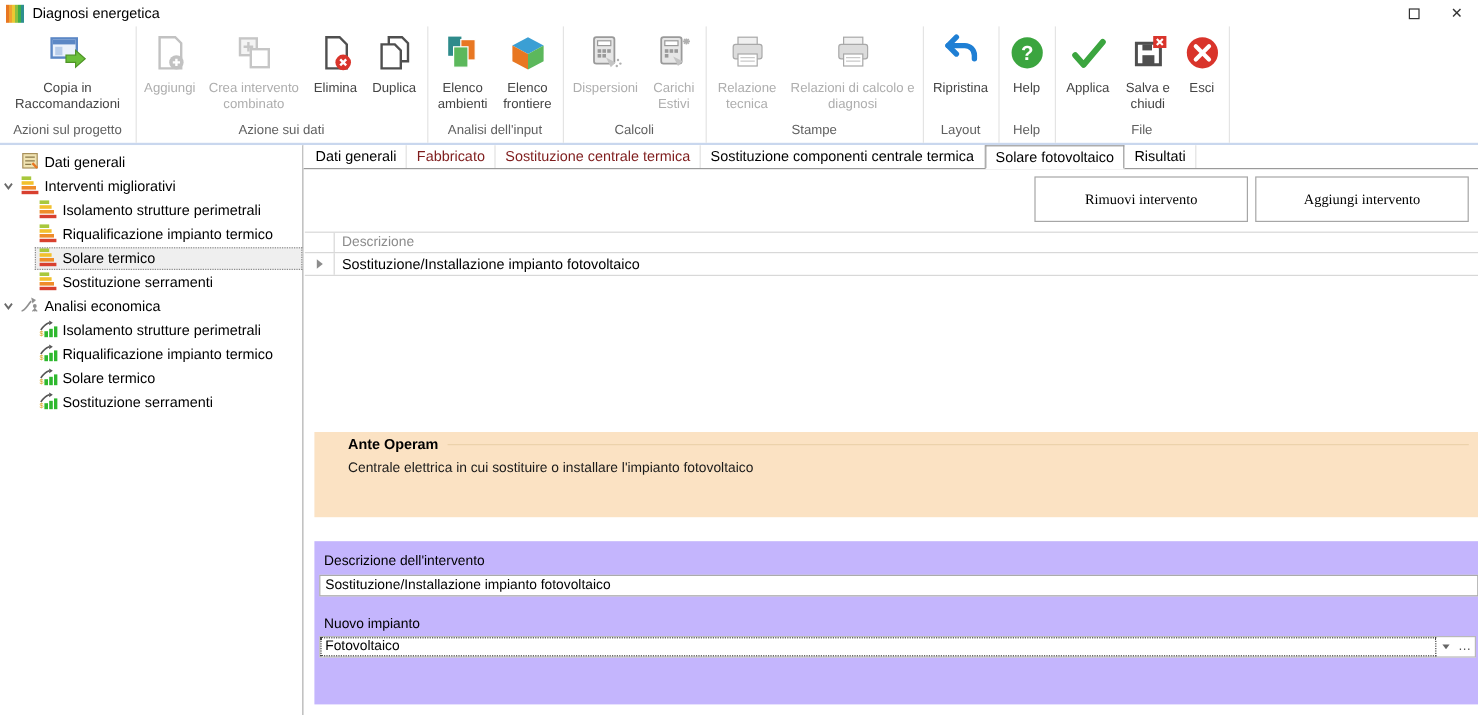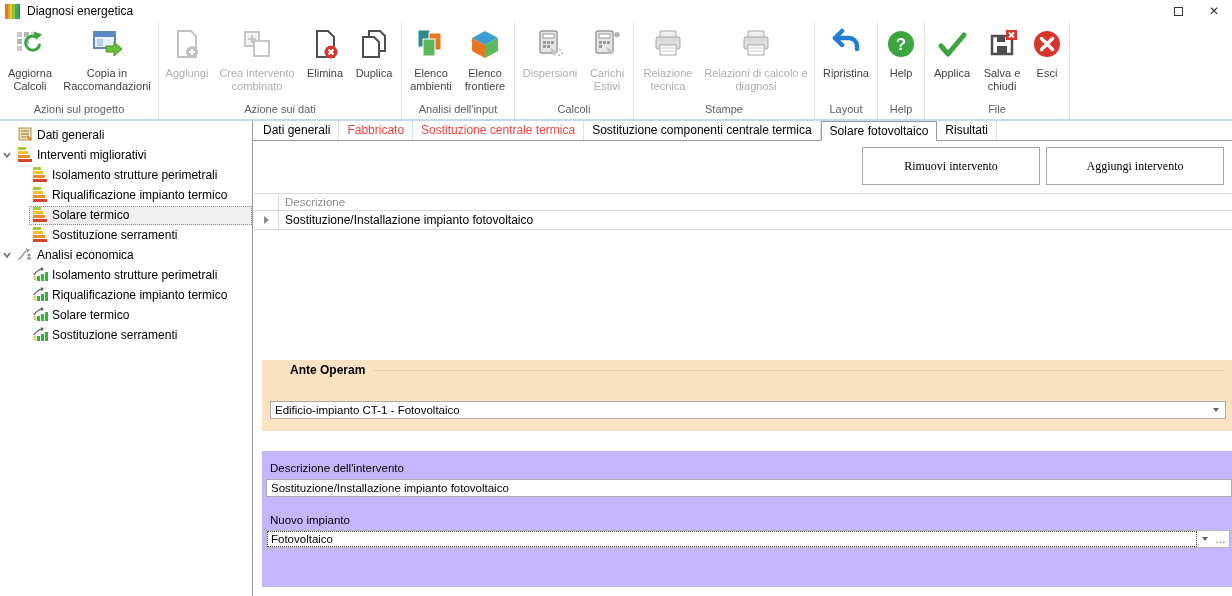--- a/index.html
+++ b/index.html
@@ -33,21 +33,21 @@
   .tspace0 { width:14px; flex:0 0 14px; }
   .tspace1 { width:29px; flex:0 0 29px; }
   .trow { display:flex; align-items:center; flex:1; height:19px; padding:0 3px; gap:4px; overflow:hidden; white-space:nowrap; }
   .trow.selected { background:#efefef; outline:1px dotted #8a8a8a; outline-offset:-1px; }
 
   .content { flex:1; position:relative; background:#fff; }
 
   
   .tabbar { position:absolute; top:0; left:0; right:0; height:20px; display:flex; border-bottom:1px solid #9a9a9a; padding-left:2px; background:#fff; }
   .tab { font-size:12px; color:#000; line-height:17px; padding:1px 8px 0; border-right:1px solid #e2e2e2; white-space:nowrap; }
-  .tab.disabled { color:#ef4444; }
+  .tab.disabled { color:#7f1d1d; }
   .tab.active { background:#fff; border:1px solid #9a9a9a; border-bottom:1px solid #fff; margin-bottom:-1px; z-index:2; }
 
   
   .btnrow { position:absolute; top:26px; right:8px; display:flex; gap:6px;font-family:Liberation Serif, serif; }
   .btn { width:178px; height:38px; background:#fff; border:1px solid #a6a6a6; font-size:12px; color:#000;
          display:flex; align-items:center; justify-content:center; font-family:inherit; }
 
   
   .grid { position:absolute; top:72px; left:1px; right:0; }
   .ghead { height:18px; display:flex; align-items:center; border-top:1px solid #d8d8d8; border-bottom:1px solid #d8d8d8;
@@ -95,33 +95,20 @@
       <div class="wbtn">
           <span>✕</span>
         </div>
     </div>
   </div>
 
   <div class="ribbon">
 
     <div class="rgroup">
       <div class="ritems">
-        <div class="ritem" style="width:54px">
-          <span><svg width="32" height="32" viewBox="0 0 32 32">
-                <rect x="3" y="4" width="5" height="5" fill="#c9c9c9"></rect>
-                <rect x="10" y="4" width="5" height="5" fill="#b5b5b5"></rect>
-                <rect x="17" y="4" width="5" height="5" fill="#d7d7d7"></rect>
-                <rect x="3" y="11" width="5" height="5" fill="#b5b5b5"></rect>
-                <rect x="10" y="11" width="5" height="5" fill="#c9c9c9"></rect>
-                <rect x="3" y="18" width="5" height="5" fill="#c9c9c9"></rect>
-                <path d="M25.5 17 a7 7 0 1 1 -4.5 -8.5" fill="none" stroke="#3ba53f" stroke-width="3" stroke-linecap="round"></path>
-                <polygon points="19.5,3.5 28,6.5 22,12" fill="#3ba53f"></polygon>
-              </svg></span>
-          <div class="rlabel">Aggiorna Calcoli</div>
-        </div>
         <div class="ritem" style="width:96px">
           <span><svg width="32" height="32" viewBox="0 0 32 32">
                 <rect x="3" y="4" width="21" height="16" fill="#eaf1fb" stroke="#5b87c5" stroke-width="2"></rect>
                 <rect x="4" y="5" width="19" height="4" fill="#5b87c5"></rect>
                 <rect x="6" y="11" width="6" height="7" fill="#b8cdea"></rect>
                 <polygon points="15,18 23,18 23,14 31,21 23,28 23,24 15,24" fill="#6abf3a" stroke="#4e9427" stroke-width="1"></polygon>
               </svg></span>
           <div class="rlabel">Copia in Raccomandazioni</div>
         </div>
       </div>
@@ -494,24 +481,21 @@
             </div>
           <div class="gtext">Sostituzione/Installazione impianto fotovoltaico</div>
         </div>
       </div>
 
       <div class="ante">
         <div class="antetitle">
           <span>Ante Operam</span>
           <span class="groove"></span>
         </div>
-        <div class="combo">
-          <span>Edificio-impianto CT-1 - Fotovoltaico</span>
-          <span class="ddarrow"></span>
-        </div>
+        <div class="antelabel">Centrale elettrica in cui sostituire o installare l'impianto fotovoltaico</div>
       </div>
 
       <div class="greenp">
         <div class="glabel l1">Descrizione dell'intervento</div>
         <input class="ginput" type="text" value="Sostituzione/Installazione impianto fotovoltaico" style="">
         <div class="glabel l2">Nuovo impianto</div>
         <div class="combo2wrap">
           <div class="combo2text">Fotovoltaico</div>
           <div class="ddbtn">
               <span class="ddarrow"></span>

